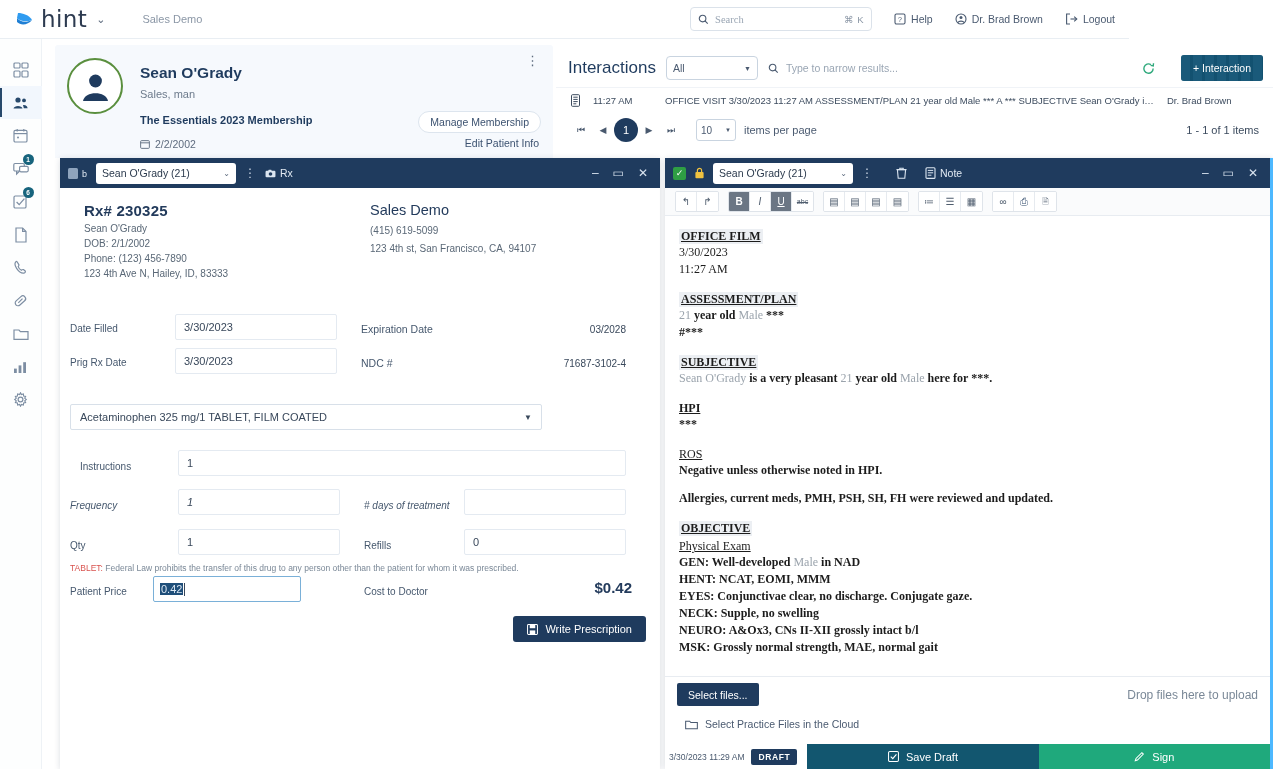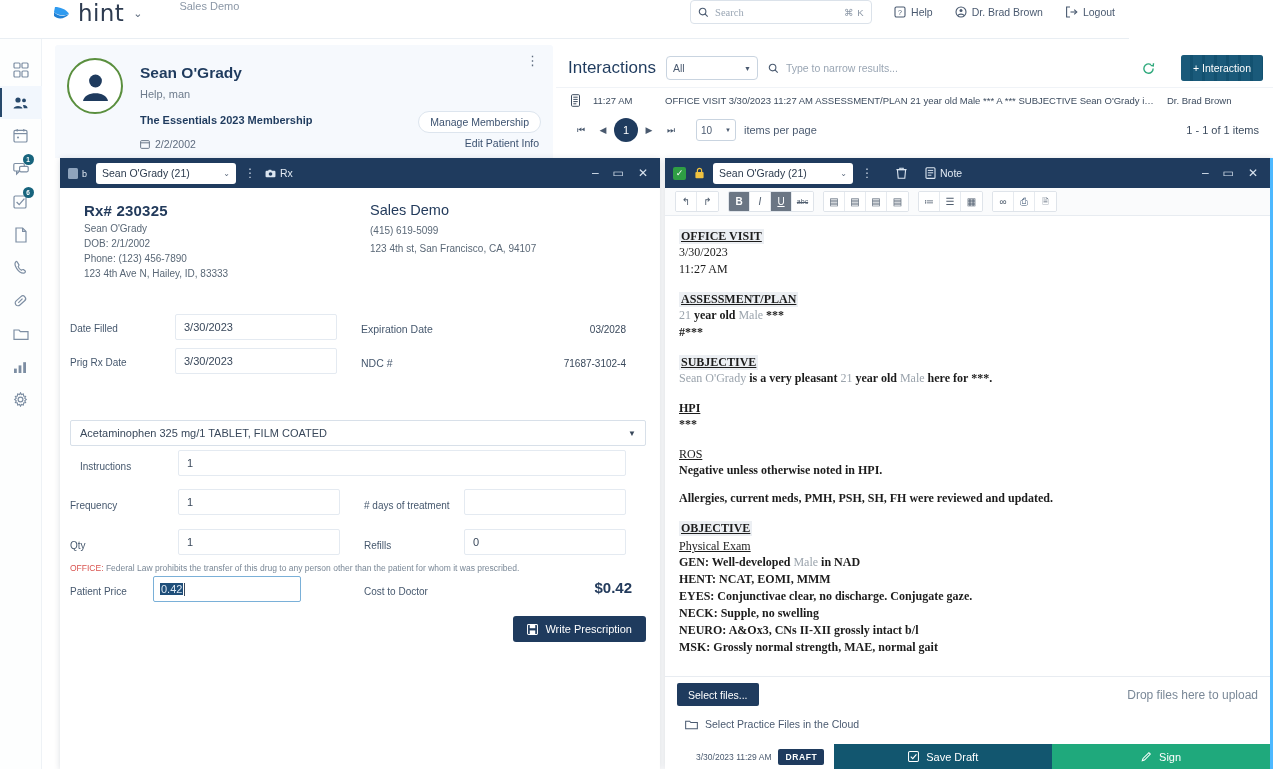--- a/index.html
+++ b/index.html
@@ -8,21 +8,21 @@
     font-family: "Liberation Sans", sans-serif;
     background: #ffffff;
     overflow: hidden;
   }
   body { position: relative; }
 
   
   #topbar {
     position: absolute; left: 0; top: 0; width: 1129px; height: 39px;
     background: #ffffff; border-bottom: 1px solid #e9eef3;
-    display: flex; align-items: flex-start; z-index: 30; padding-left: 37px;
+    display: flex; align-items: center; z-index: 30;
   }
   .logo-wrap { display: flex; align-items: center; margin-left: 14px; gap: 7px; }
   .logo-mark {
     width: 20px; height: 19px; position: relative;
   }
   .logo-mark svg { display: block; }
   .logo-text {
     font-size: 23px; color: #2d3b50; letter-spacing: .4px;
     font-family: "DejaVu Sans", sans-serif; font-weight: 400;
   }
@@ -164,21 +164,21 @@
   .rx-prac .pl { font-size: 10px; color: #5a6877; margin-top: 7px;}
   .fld-label { font-size: 10px; color: #46586e; }
   .rx-input {
     border: 1px solid #e4eaf1; background: #fff; height: 26px; border-radius: 2px;
     font-size: 11px; color: #39485b; display: flex; align-items: center; padding: 0 8px;
   }
   .ro-label { font-size: 10.5px; color: #46586e; }
   .ro-val { font-size: 10px; color: #39485b; }
 
   .drug-select {
-    position: absolute; left: 10px; top: 232px; width: 576px; height: 26px;
+    position: absolute; left: 10px; top: 216px; width: 472px; height: 26px;
     border: 1px solid #d8e0e9; border-radius: 2px; background: #fff;
     display: flex; align-items: center; justify-content: space-between; padding: 0 9px;
     font-size: 11px; color: #39485b; cursor: pointer;
   }
   .caution { position: absolute; left: 10px; top: 375px; font-size: 8.5px; }
   .caution .c1 { color: #d9534f; }
   .caution .c2 { color: #7a8897; }
   .wp-btn {
     position: absolute; right: 14px; top: 428px; height: 26px; padding: 0 14px; background: #1f3b5e;
     color: #fff; font-size: 11px; border-radius: 3px; display: flex; align-items: center; gap: 7px;
@@ -231,21 +231,21 @@
   }
   .drop-hint { margin-left: auto; font-size: 12px; color: #7a8897; }
   .cloud-row {
     position: absolute; left: 0; bottom: 33px; width: 605px; height: 24px;
     display: flex; align-items: center; gap: 7px; padding: 0 20px; font-size: 10.5px; color: #4a5a70;
     cursor: pointer;
   }
   .nt-footer {
     position: absolute; left: 0; bottom: 0; width: 605px; height: 25px; display: flex; align-items: center;
   }
-  .ft-stamp { font-size: 8.5px; color: #49596e; padding-left: 4px; white-space: nowrap; margin-left: 27px;}
+  .ft-stamp { font-size: 8.5px; color: #49596e; padding-left: 4px; white-space: nowrap;}
   .ft-draft {
     margin-left: 7px; background: #1f3b5e; color: #fff; font-size: 8.5px; letter-spacing: .6px;
     padding: 3px 7px; border-radius: 2px; font-weight: bold;
   }
   .ft-save {
     margin-left: 10px; flex: 1; height: 25px; background: #12566f; color: #fff; font-size: 11px;
     display: flex; align-items: center; justify-content: center; gap: 7px; cursor: pointer;
   }
   .ft-sign {
     flex: 1; height: 25px; background: #1fa97c; color: #fff; font-size: 11px;
@@ -399,21 +399,21 @@
 </div>
 
 <div id="patient-card">
   <div class="avatar">
     <svg width="33" height="33" viewBox="0 0 33 33">
         <circle cx="16.5" cy="11" r="6.4" fill="#1f3b5e"></circle>
         <path d="M4 31 C5.5 20.5 27.5 20.5 29 31 Z" fill="#1f3b5e"></path>
       </svg>
   </div>
   <div class="pc-name">Sean O'Grady</div>
-  <div class="pc-sub">Help, man</div>
+  <div class="pc-sub">Sales, man</div>
   <div class="pc-mem">The Essentials 2023 Membership</div>
   <div class="pc-dob">
     <span class="ico">
       <svg width="10" height="10" viewBox="0 0 11 11">
           <rect x="0.7" y="1.8" width="9.6" height="8.5" rx="1" fill="none" stroke="#5d6b7e" stroke-width="1"></rect>
           <line x1="0.7" y1="4.2" x2="10.3" y2="4.2" stroke="#5d6b7e" stroke-width="1"></line>
         </svg>
     </span>
     <span>2/2/2002</span>
   </div>
@@ -544,36 +544,36 @@
     <div class="drug-select">
       <span>Acetaminophen 325 mg/1 TABLET, FILM COATED</span>
       <span style="font-size:8px;color:#39485b;">▼</span>
     </div>
 
     <div style="position:absolute; left:10px; top:262px; width:556px;">
       <div style="position:relative; height:39px;">
         <span class="fld-label" style="position:absolute; left:10px; top:11px;">Instructions</span>
         <span class="rx-input" style="position:absolute; left:108px; top:0; width:448px;">1</span>
       </div>
-      <div style="position:relative; height:40px;">
+      <div style="position:relative; height:40px;font-style:italic;">
         <span class="fld-label" style="position:absolute; left:0; top:11px;">Frequency</span>
         <span class="rx-input" style="position:absolute; left:108px; top:0; width:162px;">1</span>
         <span class="fld-label" style="position:absolute; left:294px; top:11px;"># days of treatment</span>
         <span class="rx-input" style="position:absolute; left:394px; top:0; width:162px;"></span>
       </div>
       <div style="position:relative; height:36px;">
         <span class="fld-label" style="position:absolute; left:0; top:11px;">Qty</span>
         <span class="rx-input" style="position:absolute; left:108px; top:0; width:162px;">1</span>
         <span class="fld-label" style="position:absolute; left:294px; top:11px;">Refills</span>
         <span class="rx-input" style="position:absolute; left:394px; top:0; width:162px;">0</span>
       </div>
     </div>
 
     <div class="caution">
-      <span class="c1">OFFICE:</span><span class="c2"> Federal Law prohibits the transfer of this drug to any person other than the patient for whom it was prescribed.</span>
+      <span class="c1">TABLET:</span><span class="c2"> Federal Law prohibits the transfer of this drug to any person other than the patient for whom it was prescribed.</span>
     </div>
 
     <div style="position:absolute; left:10px; top:388px; width:556px; height:26px;">
       <span class="fld-label" style="position:absolute; left:0; top:10px;">Patient Price</span>
       <span style="position:absolute; left:83px; top:0; width:148px; height:26px; border:1px solid #7ab0d8; border-radius:2px; background:#fff; display:flex; align-items:center; padding:0 6px;">
         <span class="sel-text" style="font-size:11px;">0.42</span>
           <span class="caret-bar"></span>
       </span>
       <span class="fld-label" style="position:absolute; left:294px; top:10px;">Cost to Doctor</span>
       <span style="position:absolute; right:-6px; top:3px; font-size:15px; font-weight:bold; color:#233b5c;">$0.42</span>
@@ -654,21 +654,21 @@
       <span class="tb-b">▦</span>
     </span>
     <span class="tb-grp">
       <span class="tb-b">∞</span>
       <span class="tb-b" style="color:#1f3b5e;">⎙</span>
       <span class="tb-b" style="font-size:8px;">🗎</span>
     </span>
   </div>
 
   <div class="nt-doc">
-    <div><span class="nt-h">OFFICE VISIT</span></div>
+    <div><span class="nt-h">OFFICE FILM</span></div>
     <div class="nt-p">3/30/2023</div>
     <div class="nt-p">11:27 AM</div>
     <div class="sp8"></div>
     <div><span class="nt-h">ASSESSMENT/PLAN</span></div>
     <div class="nt-p"><span class="gr">21</span><span class="bd"> year old </span><span class="gr">Male</span><span class="bd"> ***</span></div>
     <div class="nt-p bd">#***</div>
     <div class="sp8"></div>
     <div><span class="nt-h">SUBJECTIVE</span></div>
     <div class="nt-p"><span class="gr">Sean O'Grady</span><span class="bd"> is a very pleasant </span><span class="gr">21</span><span class="bd"> year old </span><span class="gr">Male</span><span class="bd"> here for ***.</span></div>
     <div class="sp8"></div>

